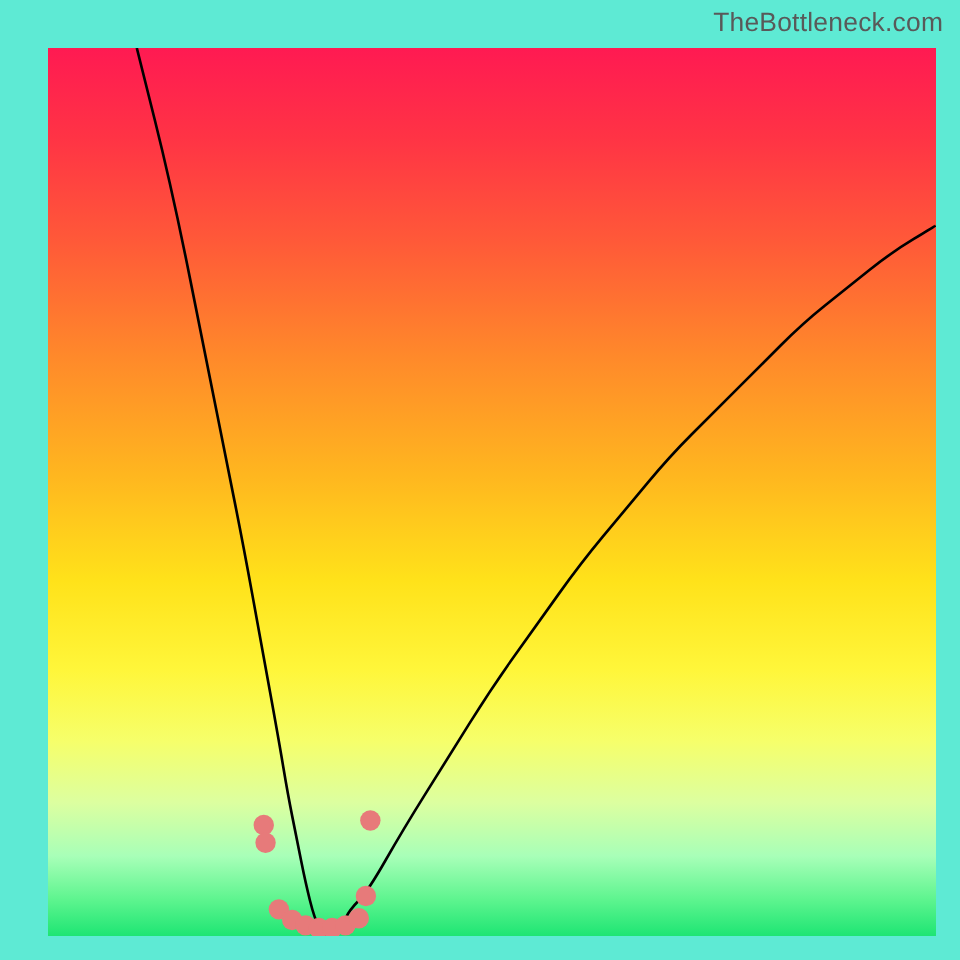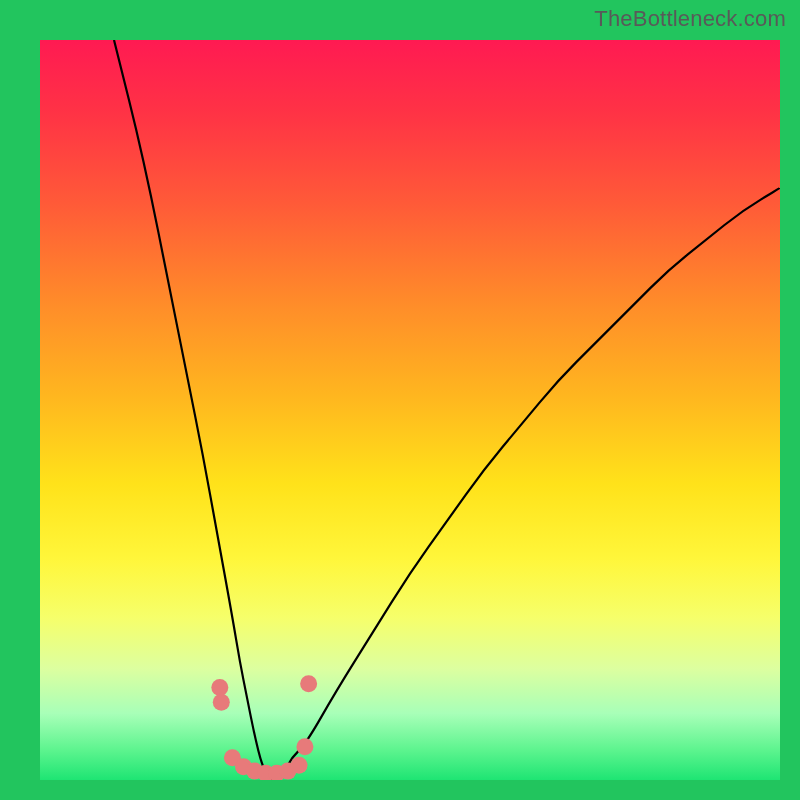--- a/index.html
+++ b/index.html
@@ -10,21 +10,21 @@
     background: #000;
     font-family: Arial, Helvetica, sans-serif;
     overflow: hidden;
   }
   .frame {
     position: absolute;
     left: 0;
     top: 0;
     width: 800px;
     height: 800px;
-    background: #22c55e;
+    background: #5eead4;
   }
   .plot-area {
     position: absolute;
     left: 40px;
     top: 40px;
     width: 740px;
     height: 740px;
     
     background: linear-gradient(
       to bottom,

